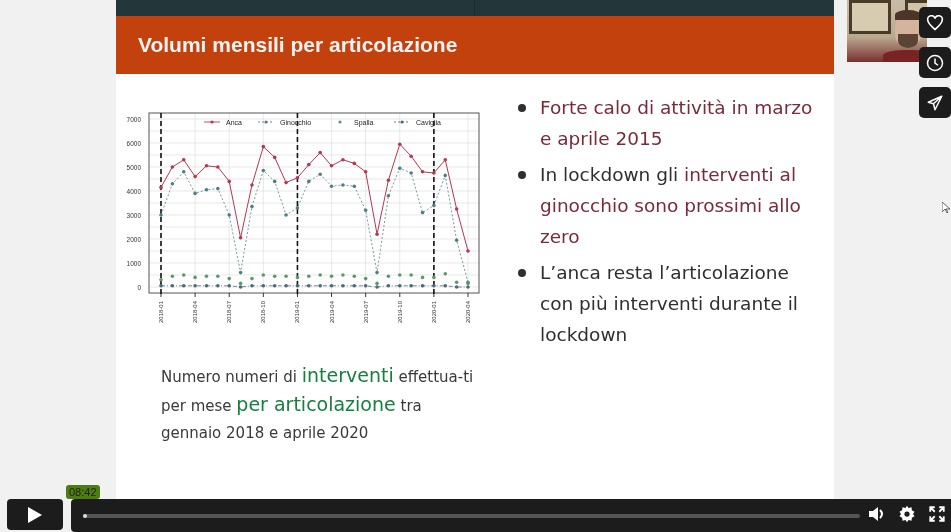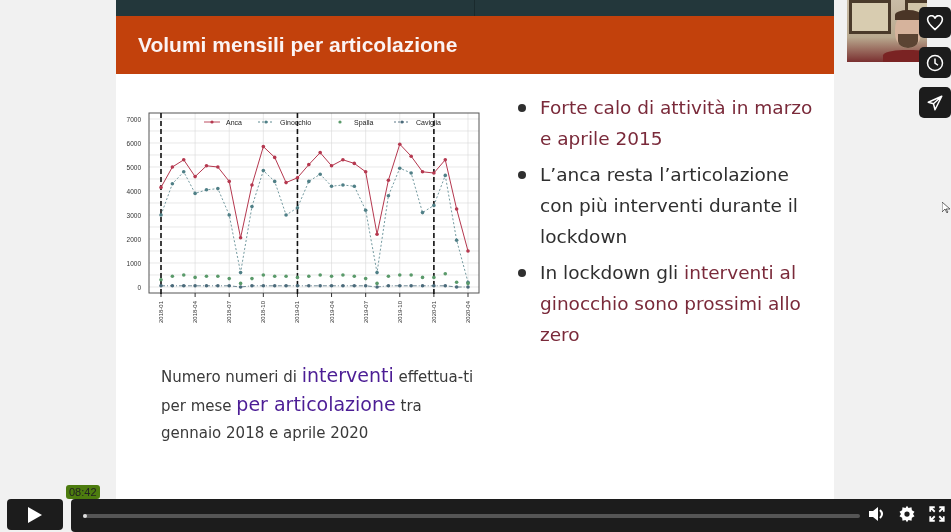--- a/index.html
+++ b/index.html
@@ -4,21 +4,21 @@
 <style>
   html, body { margin:0; padding:0; }
   body { width:951px; height:532px; background:#f1f1f1; position:relative; overflow:hidden; font-family:"DejaVu Sans", sans-serif; }
   .slide { position:absolute; left:116px; top:0; width:718px; height:532px; background:#ffffff; overflow:hidden; }
   .topbar { position:absolute; left:0; top:0; width:100%; height:16px; background:#23373b; }
   .topbar .split { position:absolute; left:358px; top:0; width:1px; height:16px; background:#1a2a2d; }
   .titlebar { position:absolute; left:0; top:16px; width:100%; height:58px; background:#c2410c; }
   .titlebar h1 { margin:0; position:absolute; left:22px; top:17px; font-family:"Liberation Sans", sans-serif; font-weight:bold; font-size:21px; color:#fbf3f3; letter-spacing:0; }
   .chart { position:absolute; left:0; top:100px; width:380px; height:240px; }
   .caption { position:absolute; left:45px; top:362px; width:320px; font-family:"DejaVu Sans", sans-serif; font-size:15px; line-height:27px; color:#3a3a3a; }
-  .hl { color:#4c1d95; font-size:19px; }
+  .hl { color:#15803d; font-size:19px; }
   .bullets { position:absolute; left:400px; top:92px; width:300px; margin:0; padding:0; list-style:none; font-family:"DejaVu Sans", sans-serif; font-size:18.5px; line-height:31px; color:#2f2f2f; }
   .bullets li { position:relative; padding-left:24px; margin-bottom:5px; }
   .bullets li .dot { position:absolute; left:2px; top:12px; width:8px; height:8px; border-radius:50%; background:#2f2f2f; }
   .accent { color:#7a2a3a; }
   .pagenum { position:absolute; right:20px; top:500px; font-size:11px; color:#555; }
   .webcam { position:absolute; left:847px; top:0; width:80px; height:62px; background:linear-gradient(180deg,#c9bca6 0%, #b9a98f 60%, #7a3030 100%); overflow:hidden; }
   .webcam .frame1 { position:absolute; left:2px; top:0; width:36px; height:28px; border:3px solid #4a3a2a; background:#d8ccb0; }
   .webcam .frame2 { position:absolute; left:58px; top:0; width:22px; height:26px; border:3px solid #4a3a2a; background:#d0c4a8; }
   .webcam .head { position:absolute; left:48px; top:14px; width:26px; height:34px; border-radius:45%; background:#d6b39c; }
   .webcam .hair { position:absolute; left:48px; top:10px; width:26px; height:10px; border-radius:50% 50% 0 0; background:#4a3526; }
@@ -231,22 +231,22 @@
       <circle cx="286" cy="22" r="1.6" fill="#4a6a7a"></circle>
       <text x="300" y="24.5" font-size="7" fill="#222" font-family="Liberation Sans, sans-serif">Caviglia</text>
     </svg>
 
   <div class="caption">
     <span>Numero numeri di </span><span class="hl">interventi</span><span> effettua-ti per mese </span><span class="hl">per articolazione</span><span> tra gennaio 2018 e aprile 2020</span>
   </div>
 
   <ul class="bullets">
     <li><span class="dot"></span><span class="accent">Forte calo di attività in marzo e aprile 2015</span></li>
+    <li><span class="dot"></span><span>In lockdown gli </span><span class="accent">interventi al ginocchio sono prossimi allo zero</span></li>
     <li><span class="dot"></span><span>L’anca resta l’articolazione con più interventi durante il lockdown</span></li>
-    <li><span class="dot"></span><span>In lockdown gli </span><span class="accent">interventi al ginocchio sono prossimi allo zero</span></li>
   </ul>
 
   <div class="pagenum">9/14</div>
 </div>
 
 <div class="webcam">
   <div class="frame1"></div>
     <div class="frame2"></div>
   <div class="shirt"></div>
     <div class="head"></div>

